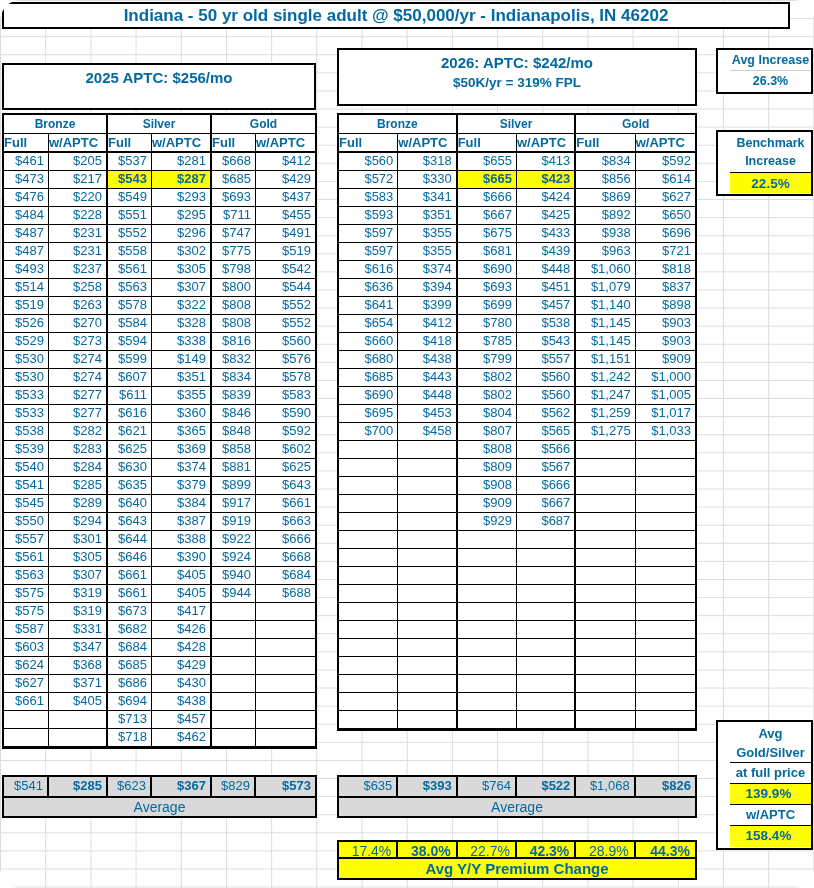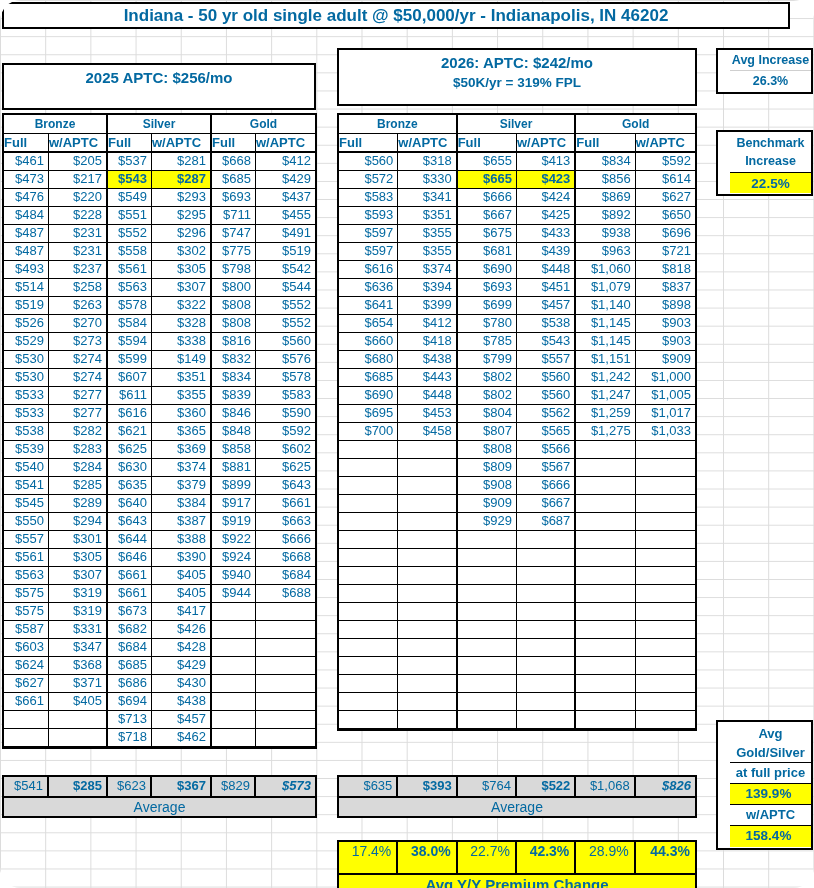--- a/index.html
+++ b/index.html
@@ -42,28 +42,28 @@
 
   
   .avg-blk{position:absolute;border:2px solid #000;background:#D9D9D9;}
   #avgblk2025{left:2px;top:775px;width:315px;}
   #avgblk2026{left:337px;top:775px;width:360px;}
   .avg-grid{display:grid;}
   #avg2025{grid-template-columns:45px 59px 44px 60px 44px 59px;}
   #avg2026{grid-template-columns:repeat(6,1fr);}
   .avg-cell{height:21px;border-right:2px solid #000;border-bottom:2px solid #000;
     font-size:13px;line-height:18px;text-align:right;padding-right:4px;}
-  .avg-grid>:last-child{border-right:none;font-style:italic;}
+  .avg-grid>:last-child{border-right:none;}
   .avg-grid>:nth-child(even){font-weight:bold;}
   .avg-label{height:18px;text-align:center;font-weight:normal;font-size:14px;line-height:18px;}
 
   
   #yoyblk{position:absolute;left:337px;top:840px;width:360px;border:2px solid #000;background:#FFFF00;}
   #yoyRow{display:grid;grid-template-columns:repeat(6,1fr);}
-  .yoy-cell{height:33px;border-right:2px solid #000;border-bottom:2px solid #000;
+  .yoy-cell{height:17px;border-right:2px solid #000;border-bottom:2px solid #000;
     font-size:14px;line-height:18px;text-align:right;padding-right:5px;background:#FFFF00;}
   #yoyRow>:last-child{border-right:none;}
   #yoyRow>:nth-child(even){font-weight:bold;}
   .yoy-label{height:19px;text-align:center;font-weight:bold;font-size:15px;line-height:19px;background:#FFFF00;}
 
   
   .side-box{position:absolute;left:716px;width:97px;border:2px solid #000;background:#fff;padding-left:12px;}
   #avgInc{top:48px;height:46px;}
   #bench{top:130px;height:66px;}
   #gsBox{top:720px;height:130px;}

